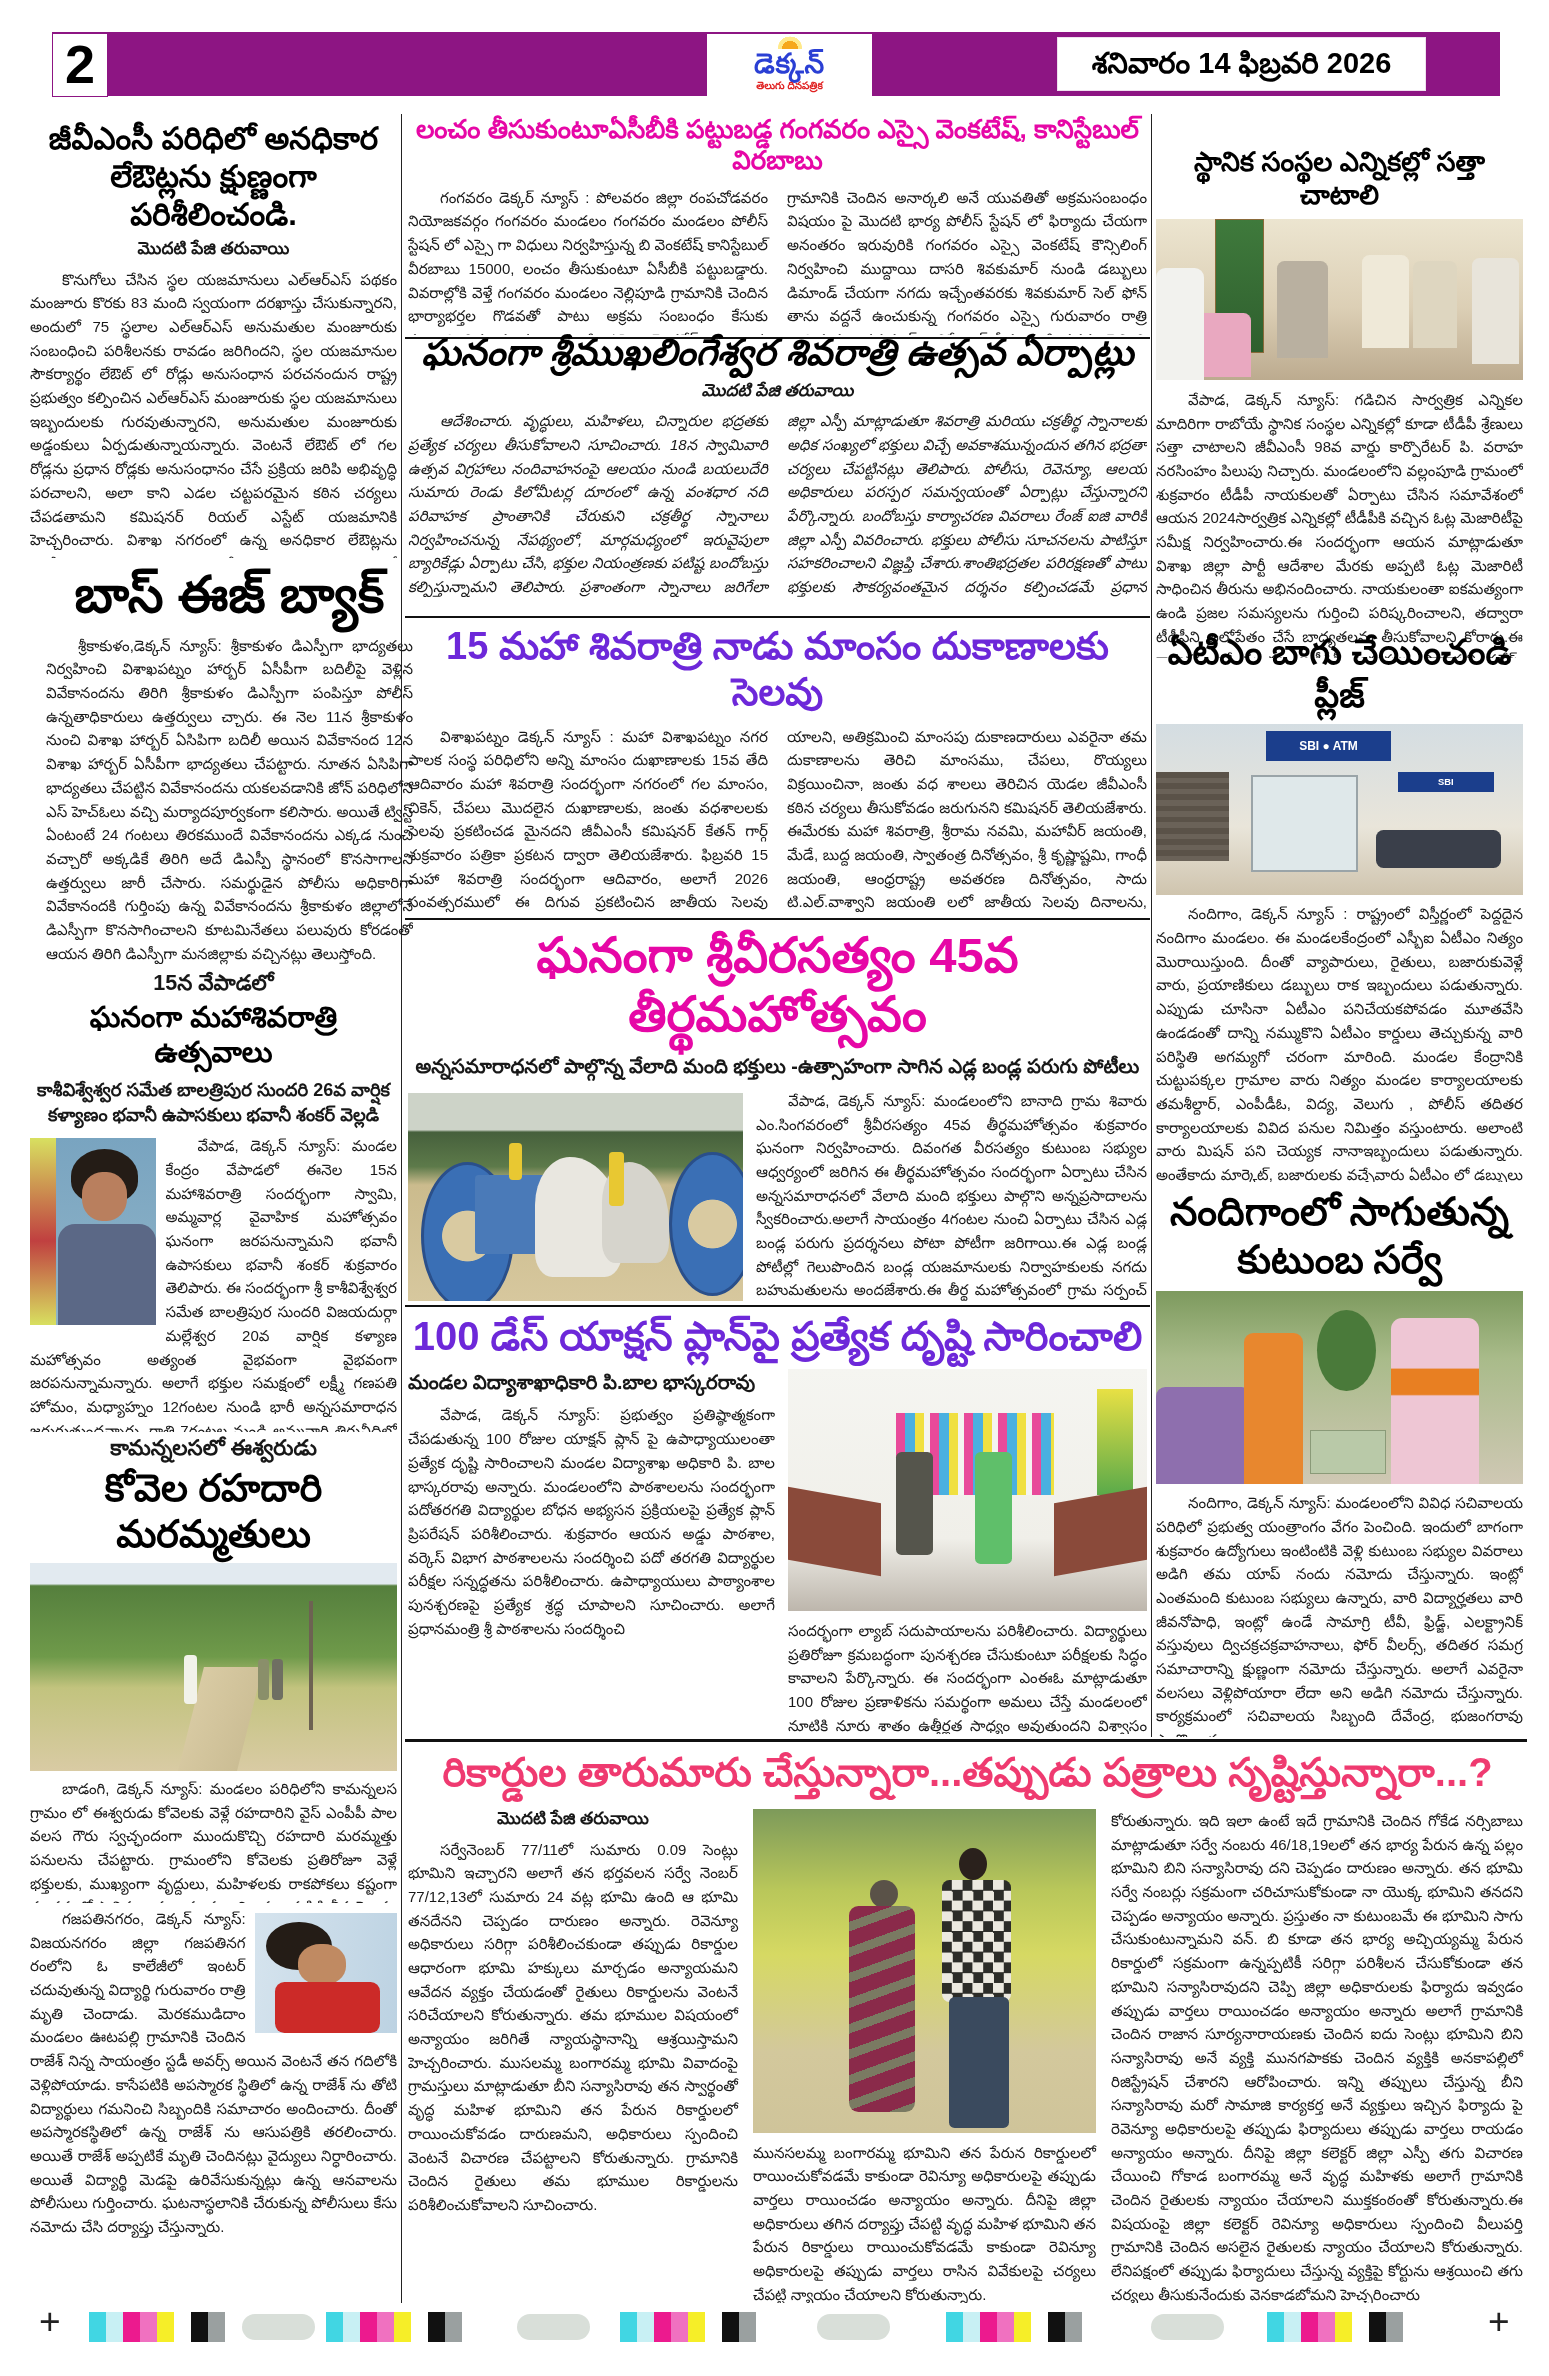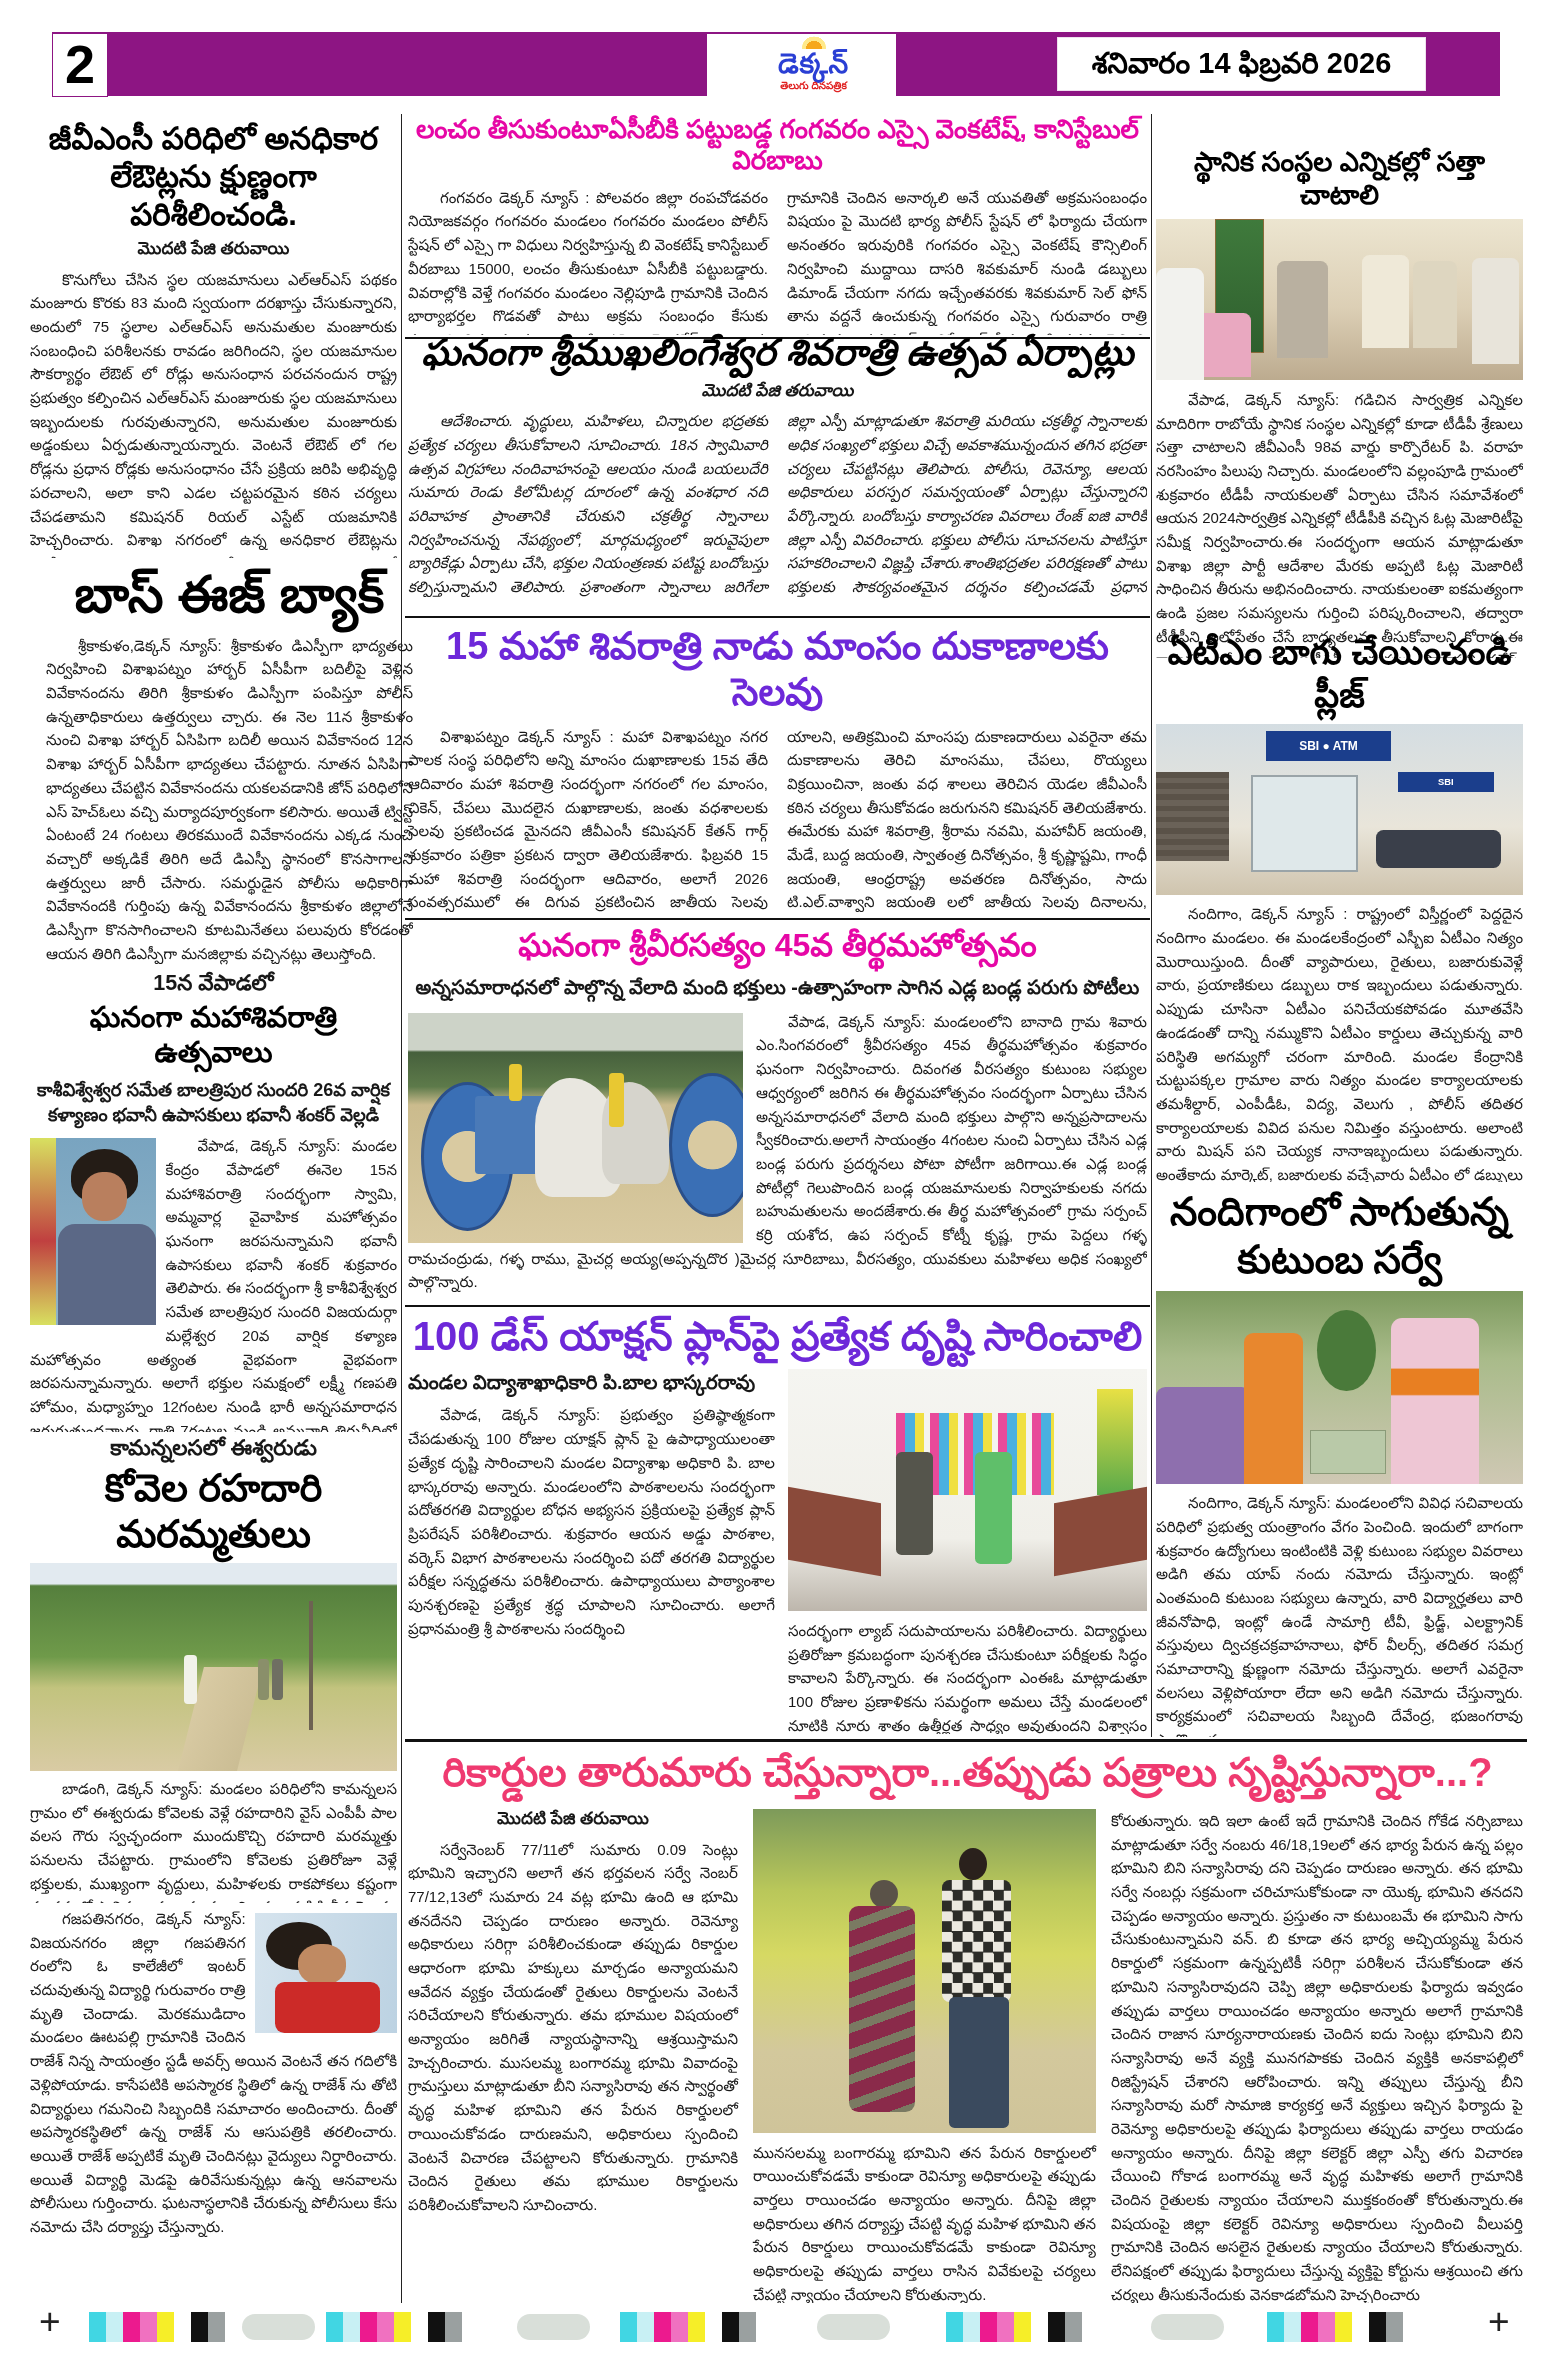--- a/index.html
+++ b/index.html
@@ -3,21 +3,21 @@
 <meta charset="utf-8">
 <style>
   html,body{margin:0;padding:0;background:#ffffff;}
   body{font-family:"Liberation Sans","DejaVu Sans",sans-serif;color:#181818;}
   #page{position:relative;width:1550px;height:2377px;background:#ffffff;overflow:hidden;}
 
   
   .band{position:absolute;left:52px;top:32px;width:1448px;height:64px;background:#8d1583;}
   .pagenum{position:absolute;left:52px;top:33px;width:54px;height:62px;background:#ffffff;border:0.9px solid #8d1583;
            font-size:54px;font-weight:bold;text-align:center;line-height:60px;color:#000;}
-  .mastbox{position:absolute;left:707px;top:34px;width:165px;height:82px;background:#ffffff;text-align:center;padding-left:24px;}
+  .mastbox{position:absolute;left:707px;top:34px;width:165px;height:82px;background:#ffffff;text-align:center;}
   .sun{width:24px;height:13px;margin:1.9px auto 0 auto;border-radius:12px 12px 0 0;
        background:radial-gradient(circle at 50% 100%, #f6a81c 0 45%, #ffe98a 46% 70%, #ffffff 71%);}
   .masttitle{font-size:28px;font-weight:bold;color:#2a3fd4;line-height:1.1;letter-spacing:0.9px;}
   .masttag{font-size:10.3px;color:#e02020;font-weight:bold;}
   .datebox{position:absolute;left:1057px;top:37px;width:367px;height:52px;background:#ffffff;border:1.9px solid #efe0ee;
            font-size:29px;font-weight:bold;text-align:center;line-height:51px;color:#000;}
 
   
   .vrule{position:absolute;width:0.9px;background:#222;}
   .hrule{position:absolute;height:1.9px;background:#111;}
@@ -149,21 +149,21 @@
   </div>
 
   <div class="article" style="left:408px;top:624px;width:739px;height:290px;">
     <div class="headline-blue" style="font-size:38px;">15 మహా శివరాత్రి నాడు మాంసం దుకాణాలకు సెలవు</div>
     <div class="body twocol" style="margin-top:9.4px;">
         <p>విశాఖపట్నం డెక్కన్ న్యూస్ : మహా విశాఖపట్నం నగర పాలక సంస్థ పరిధిలోని అన్ని మాంసం దుఖాణాలకు 15వ తేది ఆదివారం మహా శివరాత్రి సందర్భంగా నగరంలో గల మాంసం, చికెన్, చేపలు మొదలైన దుఖాణాలకు, జంతు వధశాలలకు సెలవు ప్రకటించడ మైనదని జీవీఎంసీ కమిషనర్ కేతన్ గార్గ్ శుక్రవారం పత్రికా ప్రకటన ద్వారా తెలియజేశారు. ఫిబ్రవరి 15 మహా శివరాత్రి సందర్భంగా ఆదివారం, అలాగే 2026 సంవత్సరములో ఈ దిగువ ప్రకటించిన జాతీయ సెలవు దినాలలో, పర్వదినములలో నగరంలో వేటమాసం, కోడి మాంసం, చేపలు, రొయ్యలు అమ్మకాలు నిషేధించడమైనందున సంబంధిత దుఖాణాలకు, జంతు వధశాలలకు సెలవు ప్రకటించ దమైనదని, సంబంధిత దుఖాణాలు, జంతు వధశాలలు మూసివే యాలని, అతిక్రమించి మాంసపు దుకాణదారులు ఎవరైనా తమ దుకాణాలను తెరిచి మాంసము, చేపలు, రొయ్యలు విక్రయించినా, జంతు వధ శాలలు తెరిచిన యెడల జీవీఎంసీ కఠిన చర్యలు తీసుకోవడం జరుగునని కమిషనర్ తెలియజేశారు. ఈమేరకు మహా శివరాత్రి, శ్రీరామ నవమి, మహావీర్ జయంతి, మేడే, బుద్ద జయంతి, స్వాతంత్ర దినోత్సవం, శ్రీ కృష్ణాష్టమి, గాంధీ జయంతి, ఆంధ్రరాష్ట్ర అవతరణ దినోత్సవం, సాదు టి.ఎల్.వాశ్వాని జయంతి లలో జాతీయ సెలవు దినాలను, పర్వదినాలను గమనించి మాంసం, చేపల దుఖాణదారులు, జంతు వధశాలలు ఆయా తేదీలలో స్వచ్ఛందంగా దుఖాణాలను మూసివేయాలని కమిషనర్ తెలిపారు.</p>
       </div>
   </div>
 
   <div class="article" style="left:408px;top:926px;width:739px;height:375px;">
-    <div class="headline-magenta" style="font-size:32px;">ఘనంగా శ్రీవీరసత్యం 45వ తీర్థమహోత్సవం</div>
+    <div class="headline-magenta" style="font-size:49px;">ఘనంగా శ్రీవీరసత్యం 45వ తీర్థమహోత్సవం</div>
     <div class="subhead" style="font-size:19.7px;margin:9.4px 0;">అన్నసమారాధనలో పాల్గొన్న వేలాది మంది భక్తులు -ఉత్సాహంగా సాగిన ఎడ్ల బండ్ల పరుగు పోటీలు</div>
     <div class="photo ph-cart" style="float:left;width:335px;height:230px;margin:3.7px 13px 0 0;">
       <div class="fig" style="left:4%;top:30%;width:26%;height:62%;border-radius:50%;background:radial-gradient(circle,#d9caa1 0 30%,#3a6fb5 31% 100%);border:3.7px solid #2a4f8a;"></div>
       <div class="fig" style="left:78%;top:26%;width:24%;height:60%;border-radius:50%;background:radial-gradient(circle,#d9caa1 0 30%,#3a6fb5 31% 100%);border:3.7px solid #2a4f8a;"></div>
       <div class="fig" style="left:20%;top:36%;width:22%;height:34%;background:#4a7ab8;border-radius:3.7px;"></div>
       <div class="fig" style="left:38%;top:28%;width:26%;height:52%;border-radius:40% 60% 20% 20%;background:#e9e7e0;"></div>
       <div class="fig" style="left:58%;top:30%;width:20%;height:44%;border-radius:40% 60% 20% 20%;background:#d6d4cc;"></div>
       <div class="fig" style="left:30%;top:22%;width:13px;height:37px;background:#e8c832;border-radius:3.7px;"></div>
       <div class="fig" style="left:60%;top:26%;width:15px;height:54px;background:#e8c832;border-radius:3.7px;"></div>
     </div>

